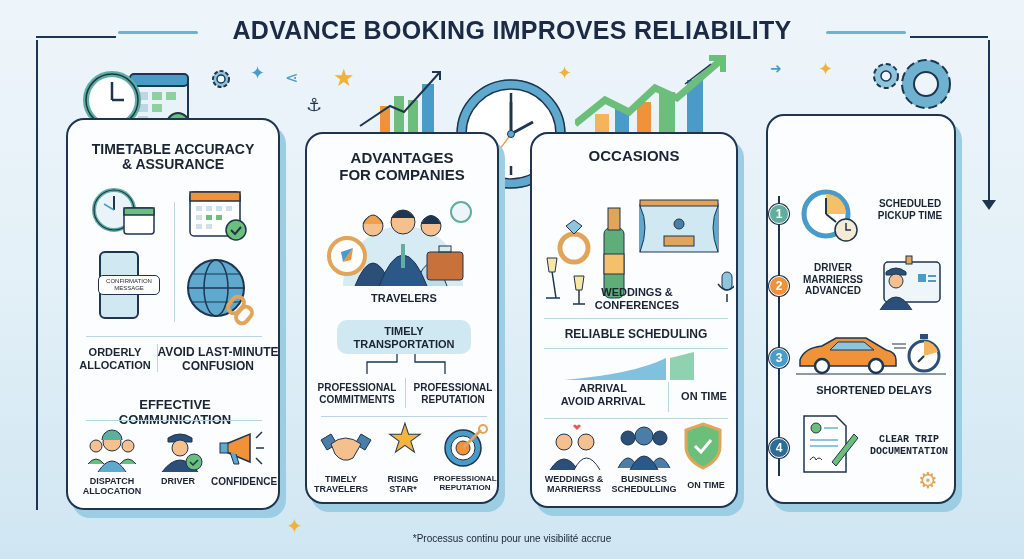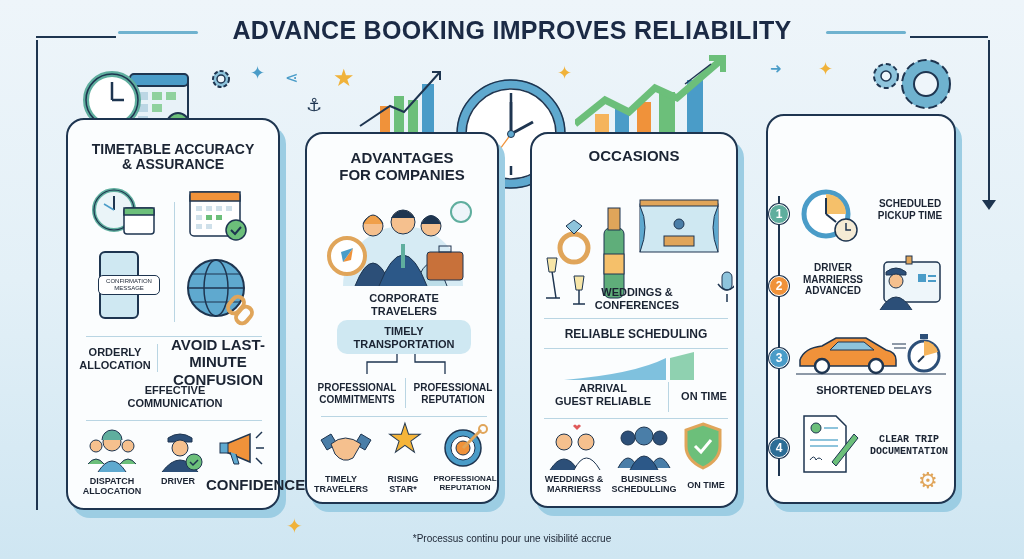--- a/index.html
+++ b/index.html
@@ -174,25 +174,25 @@
     <line x1="12" y1="46" x2="60" y2="46" stroke="#1e3550" stroke-width="1.2"></line>
     <rect x="50" y="40" width="12" height="18" rx="6" fill="none" stroke="#e0a55a" stroke-width="4" transform="rotate(40 56 49)"></rect>
     <rect x="58" y="50" width="12" height="18" rx="6" fill="none" stroke="#e0a55a" stroke-width="4" transform="rotate(40 64 59)"></rect>
   </svg>
   <div class="divider-h" style="left:18px;top:216px;width:176px;"></div>
   <div class="lbl" style="left:6px;top:226px;width:82px;font-size:11px;">
     <div>ORDERLY</div>
     <div>ALLOCATION</div>
   </div>
   <div class="divider-v" style="left:89px;top:224px;height:28px;"></div>
-  <div class="lbl" style="left:88px;top:216px;width:124px;font-size:15px;">
+  <div class="lbl" style="left:88px;top:226px;width:124px;font-size:12px;">
     <div>AVOID LAST-MINUTE</div>
     <div>CONFUSION</div>
   </div>
-  <div class="lbl" style="left:0;top:264px;width:214px;font-size:11px;">
+  <div class="lbl" style="left:0;top:278px;width:214px;font-size:13px;">
     <div>EFFECTIVE</div>
     <div>COMMUNICATION</div>
   </div>
   <div class="divider-h" style="left:18px;top:300px;width:176px;"></div>
   <svg class="icon" style="left:18px;top:308px;" width="52" height="44" viewBox="0 0 52 44">
     <circle cx="10" cy="18" r="6" fill="#f5c08e" stroke="#1e3550"></circle>
       <path d="M2 36 q8 -10 16 0" fill="#6cbf7a" stroke="#1e3550"></path>
     <circle cx="42" cy="18" r="6" fill="#f5c08e" stroke="#1e3550"></circle>
       <path d="M34 36 q8 -10 16 0" fill="#6cbf7a" stroke="#1e3550"></path>
     <circle cx="26" cy="14" r="9" fill="#f5c08e" stroke="#1e3550"></circle>
@@ -216,21 +216,21 @@
         <line x1="38" y1="30" x2="44" y2="36"></line>
       </g>
   </svg>
   <div class="lbl" style="left:6px;top:356px;width:76px;font-size:9px;">
     <div>DISPATCH</div>
     <div>ALLOCATION</div>
   </div>
   <div class="lbl" style="left:80px;top:356px;width:60px;font-size:9px;">
     <div>DRIVER</div>
   </div>
-  <div class="lbl" style="left:138px;top:356px;width:76px;font-size:15px;">
+  <div class="lbl" style="left:138px;top:356px;width:76px;font-size:10px;">
     <div>CONFIDENCE</div>
   </div>
 </div>
 
 <div class="card" style="left:305px;top:132px;width:194px;height:372px;">
   <div class="card-title" style="top:16px;font-size:15px;">
     <div>ADVANTAGES</div>
     <div>FOR COMPANIES</div>
   </div>
   <svg class="icon" style="left:16px;top:62px;" width="160" height="90" viewBox="0 0 160 90">
@@ -246,21 +246,20 @@
     <path d="M56 90 q24 -62 48 0" fill="#2c5888" stroke="#1e3550"></path>
     <line x1="80" y1="48" x2="80" y2="72" stroke="#5fae9e" stroke-width="4"></line>
     <circle cx="24" cy="60" r="18" fill="#fff" stroke="#e0a55a" stroke-width="4"></circle>
     <path d="M20 66 L30 52 L28 64 Z" fill="#f0923a"></path>
       <path d="M20 66 L18 56 L30 52 Z" fill="#4a9cc8"></path>
     <rect x="104" y="56" width="36" height="28" rx="3" fill="#c8713a" stroke="#1e3550"></rect>
     <rect x="116" y="50" width="12" height="6" fill="none" stroke="#1e3550"></rect>
     <circle cx="138" cy="16" r="10" fill="#eef5fa" stroke="#5fae9e" stroke-width="2"></circle>
   </svg>
   <div class="lbl" style="left:0;top:158px;width:194px;font-size:11px;">
-    <div>CORPORATE</div>
     <div>TRAVELERS</div>
   </div>
   <div class="pill" style="left:30px;top:186px;width:134px;height:34px;">
     <div>TIMELY</div>
     <div>TRANSPORTATION</div>
   </div>
   <svg class="icon" style="left:50px;top:220px;" width="100" height="22" viewBox="0 0 100 22">
     <path d="M40 0 v8 h-30 v12" fill="none" stroke="#1e3550" stroke-width="1.3"></path>
     <path d="M58 0 v8 h30 v12" fill="none" stroke="#1e3550" stroke-width="1.3"></path>
   </svg>
@@ -329,21 +328,21 @@
   </div>
   <div class="divider-h" style="left:12px;top:184px;width:184px;"></div>
   <div class="lbl" style="left:0;top:194px;width:208px;font-size:12px;">RELIABLE SCHEDULING</div>
   <div class="divider-h" style="left:12px;top:214px;width:184px;"></div>
   <svg class="icon" style="left:22px;top:218px;" width="160" height="30" viewBox="0 0 160 30">
     <path d="M10 28 Q80 22 112 6 L112 28 Z" fill="#7fc1de"></path>
     <path d="M116 6 L140 0 L140 28 L116 28 Z" fill="#8fd1b0"></path>
   </svg>
   <div class="lbl" style="left:6px;top:248px;width:130px;font-size:11px;">
     <div>ARRIVAL</div>
-    <div>GUEST RELIABLE</div>
+    <div>AVOID ARRIVAL</div>
   </div>
   <div class="divider-v" style="left:136px;top:248px;height:30px;"></div>
   <div class="lbl" style="left:136px;top:256px;width:72px;font-size:11px;">ON TIME</div>
   <div class="divider-h" style="left:12px;top:284px;width:184px;"></div>
   <svg class="icon" style="left:14px;top:290px;" width="58" height="46" viewBox="0 0 58 46">
     <path d="M27 2 q2 -3 4 0 q2 -3 4 0 l-4 4z" fill="#e05a5a"></path>
     <circle cx="18" cy="18" r="8" fill="#f5c08e" stroke="#1e3550"></circle>
     <path d="M4 46 q14 -22 28 0" fill="#2c4f78" stroke="#1e3550"></path>
     <circle cx="40" cy="18" r="8" fill="#f5c08e" stroke="#1e3550"></circle>
     <path d="M28 46 q12 -24 26 0" fill="#fff" stroke="#1e3550"></path>

